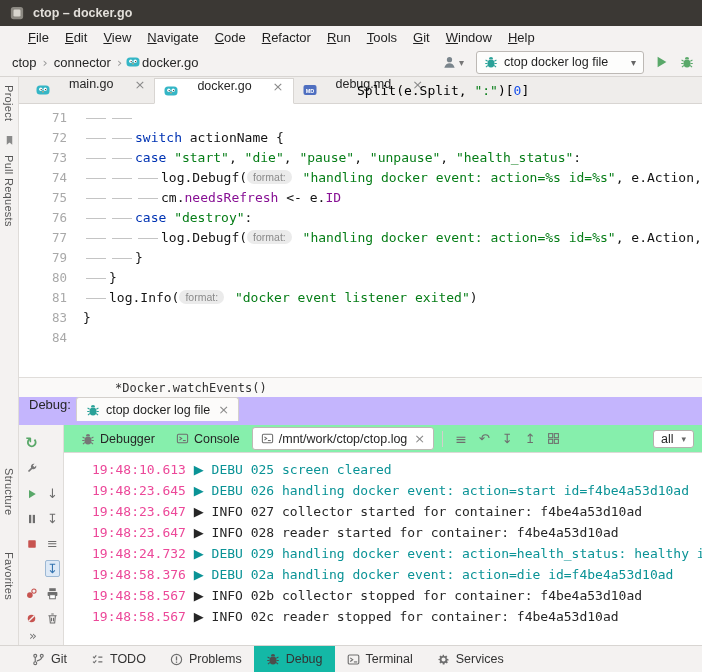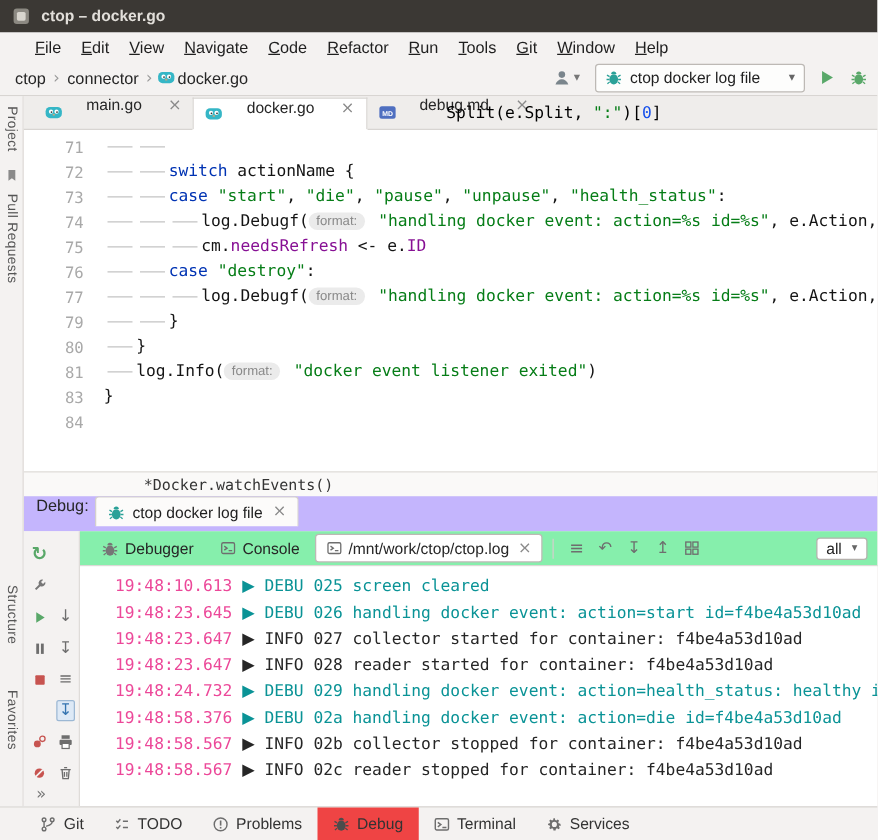--- a/index.html
+++ b/index.html
@@ -67,21 +67,21 @@
   .allcombo{margin-left:auto;display:flex;align-items:center;gap:8px;background:#fff;border:1px solid #B5B1AD;border-radius:3px;padding:1px 7px;font-size:12.5px;color:#262626}
   .allcombo .dd{font-size:9px;color:#666}
   
   .console{flex:1;background:#fff;font:13px "DejaVu Sans Mono","DejaVu Sans",monospace;line-height:21px;padding:6px 0 0 28px;white-space:pre;overflow:hidden}
   .cline.debu{color:#0A9396}
   .cline.info{color:#262626}
   .cline .ts{color:#ec4899}
   
   .statusbar{flex:0 0 27px;background:#F4F2F1;border-top:1px solid #D8D5D2;display:flex;align-items:stretch;padding-left:20px;font-size:12.5px;color:#333}
   .sbitem{display:flex;align-items:center;gap:6px;padding:0 12px;cursor:default}
-  .sbitem.active{background:#ef4444}
+  .sbitem.active{background:#14b8a6}
   .glyph{font-family:"DejaVu Sans",sans-serif}
 </style>
 </head>
 <body>
 
 <div class="window">
 
   <div class="titlebar">
     <span class="ic" id="appIcon">
         <svg width="14" height="14" viewBox="0 0 16 16">

